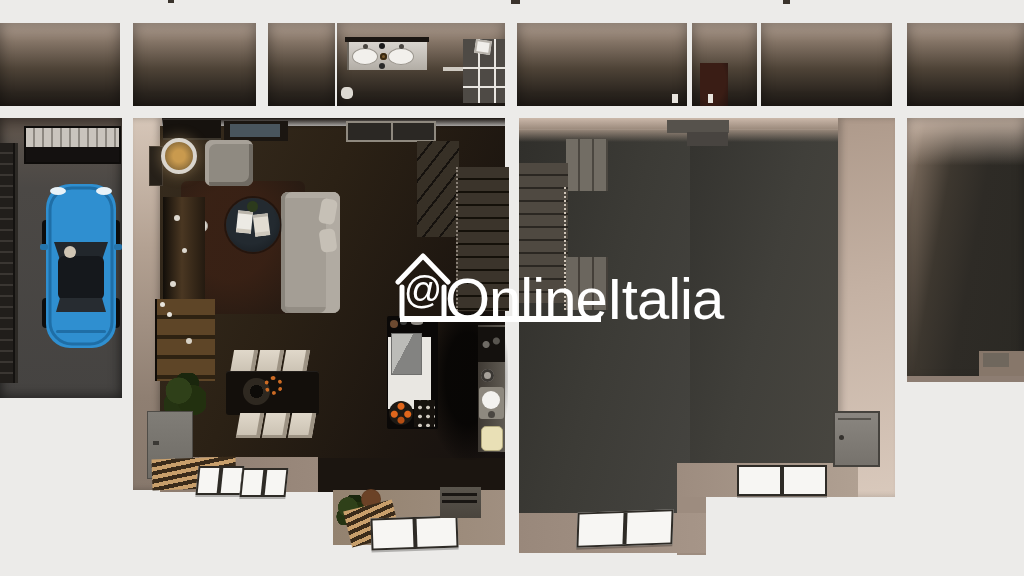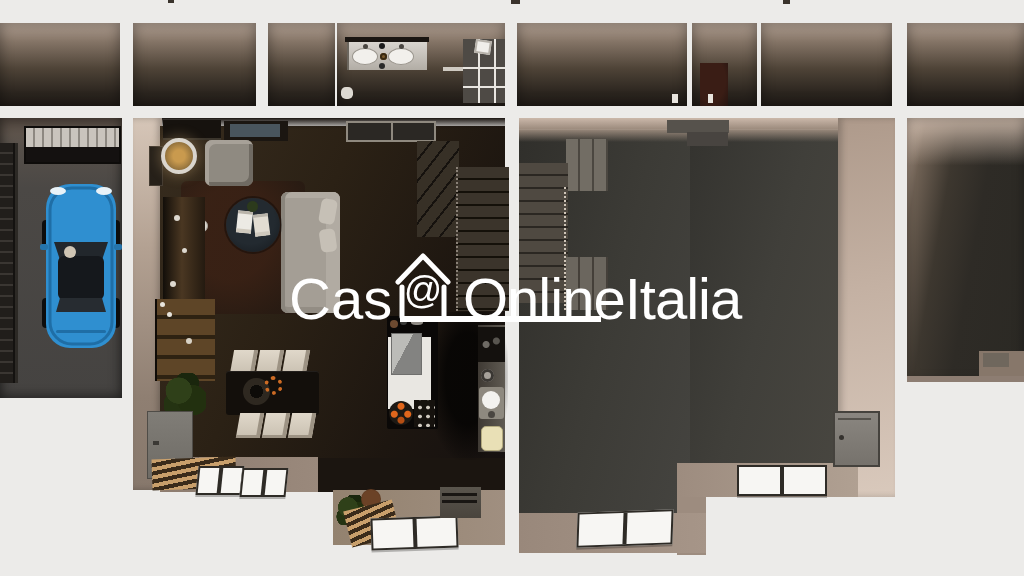--- a/index.html
+++ b/index.html
@@ -166,21 +166,21 @@
       linear-gradient(100deg,#b5a191 0%,#6f6154 12%,#3d372f 32%,#2e2b26 55%,#2b2924 100%);
     box-shadow:inset 0 0 12px rgba(0,0,0,.35);}
   .tuStep{left:979px;top:351px;width:45px;height:31px;background:#87776a;}
   .tuStepIn{left:4px;top:2px;width:26px;height:14px;background:#6f675d;}
   .tuBase{left:907px;top:376px;width:117px;height:6px;background:#8d7d72;}
 
   
   .watermark{left:0;top:0;width:1024px;height:576px;color:var(--watermark,#fff);z-index:50;}
   .wmtext{position:absolute;top:270px;font-size:58px;line-height:58px;font-weight:400;white-space:nowrap;}
   .wmCas{left:289px;}
-  .wmOnline{left:463px;letter-spacing:-1px;}
+  .wmOnline{left:445px;letter-spacing:-1px;}
   .wmLine{position:absolute;left:400px;top:316px;width:201px;height:6px;background:var(--watermark,#fff);}
   .wmLogo{position:absolute;left:395px;top:251px;}
 </style>
 </head>
 <body>
 
 <div class="stage">
 
   <div class="mark" style="left:168px;width:6px;height:3px;"></div>
   <div class="mark" style="left:511px;width:9px;"></div>
@@ -351,21 +351,20 @@
     <div class="px dot" style="left:4px;top:22px;width:5px;height:5px;background:#35322e;"></div>
   </div>
 
   <div class="px tuRoom"></div>
   <div class="px tuStep">
     <div class="px tuStepIn"></div>
   </div>
   <div class="px tuBase"></div>
 
   <div class="px watermark">
-    <span class="wmtext wmCas">Cas</span>
     <svg class="wmLogo" width="56" height="70" viewBox="0 0 56 70">
       <path d="M3 31 L28 5 L53 31" fill="none" stroke="#ffffff" stroke-width="5" stroke-linecap="round" stroke-linejoin="round"></path>
       <path d="M7 36 V66" fill="none" stroke="#ffffff" stroke-width="5" stroke-linecap="round"></path>
       <path d="M49 36 V66" fill="none" stroke="#ffffff" stroke-width="5" stroke-linecap="round"></path>
       <text x="28" y="52" text-anchor="middle" font-size="38" fill="#ffffff" font-family="Liberation Sans, sans-serif">@</text>
     </svg>
     <span class="wmtext wmOnline">OnlineItalia</span>
     <div class="wmLine"></div>
   </div>
 

